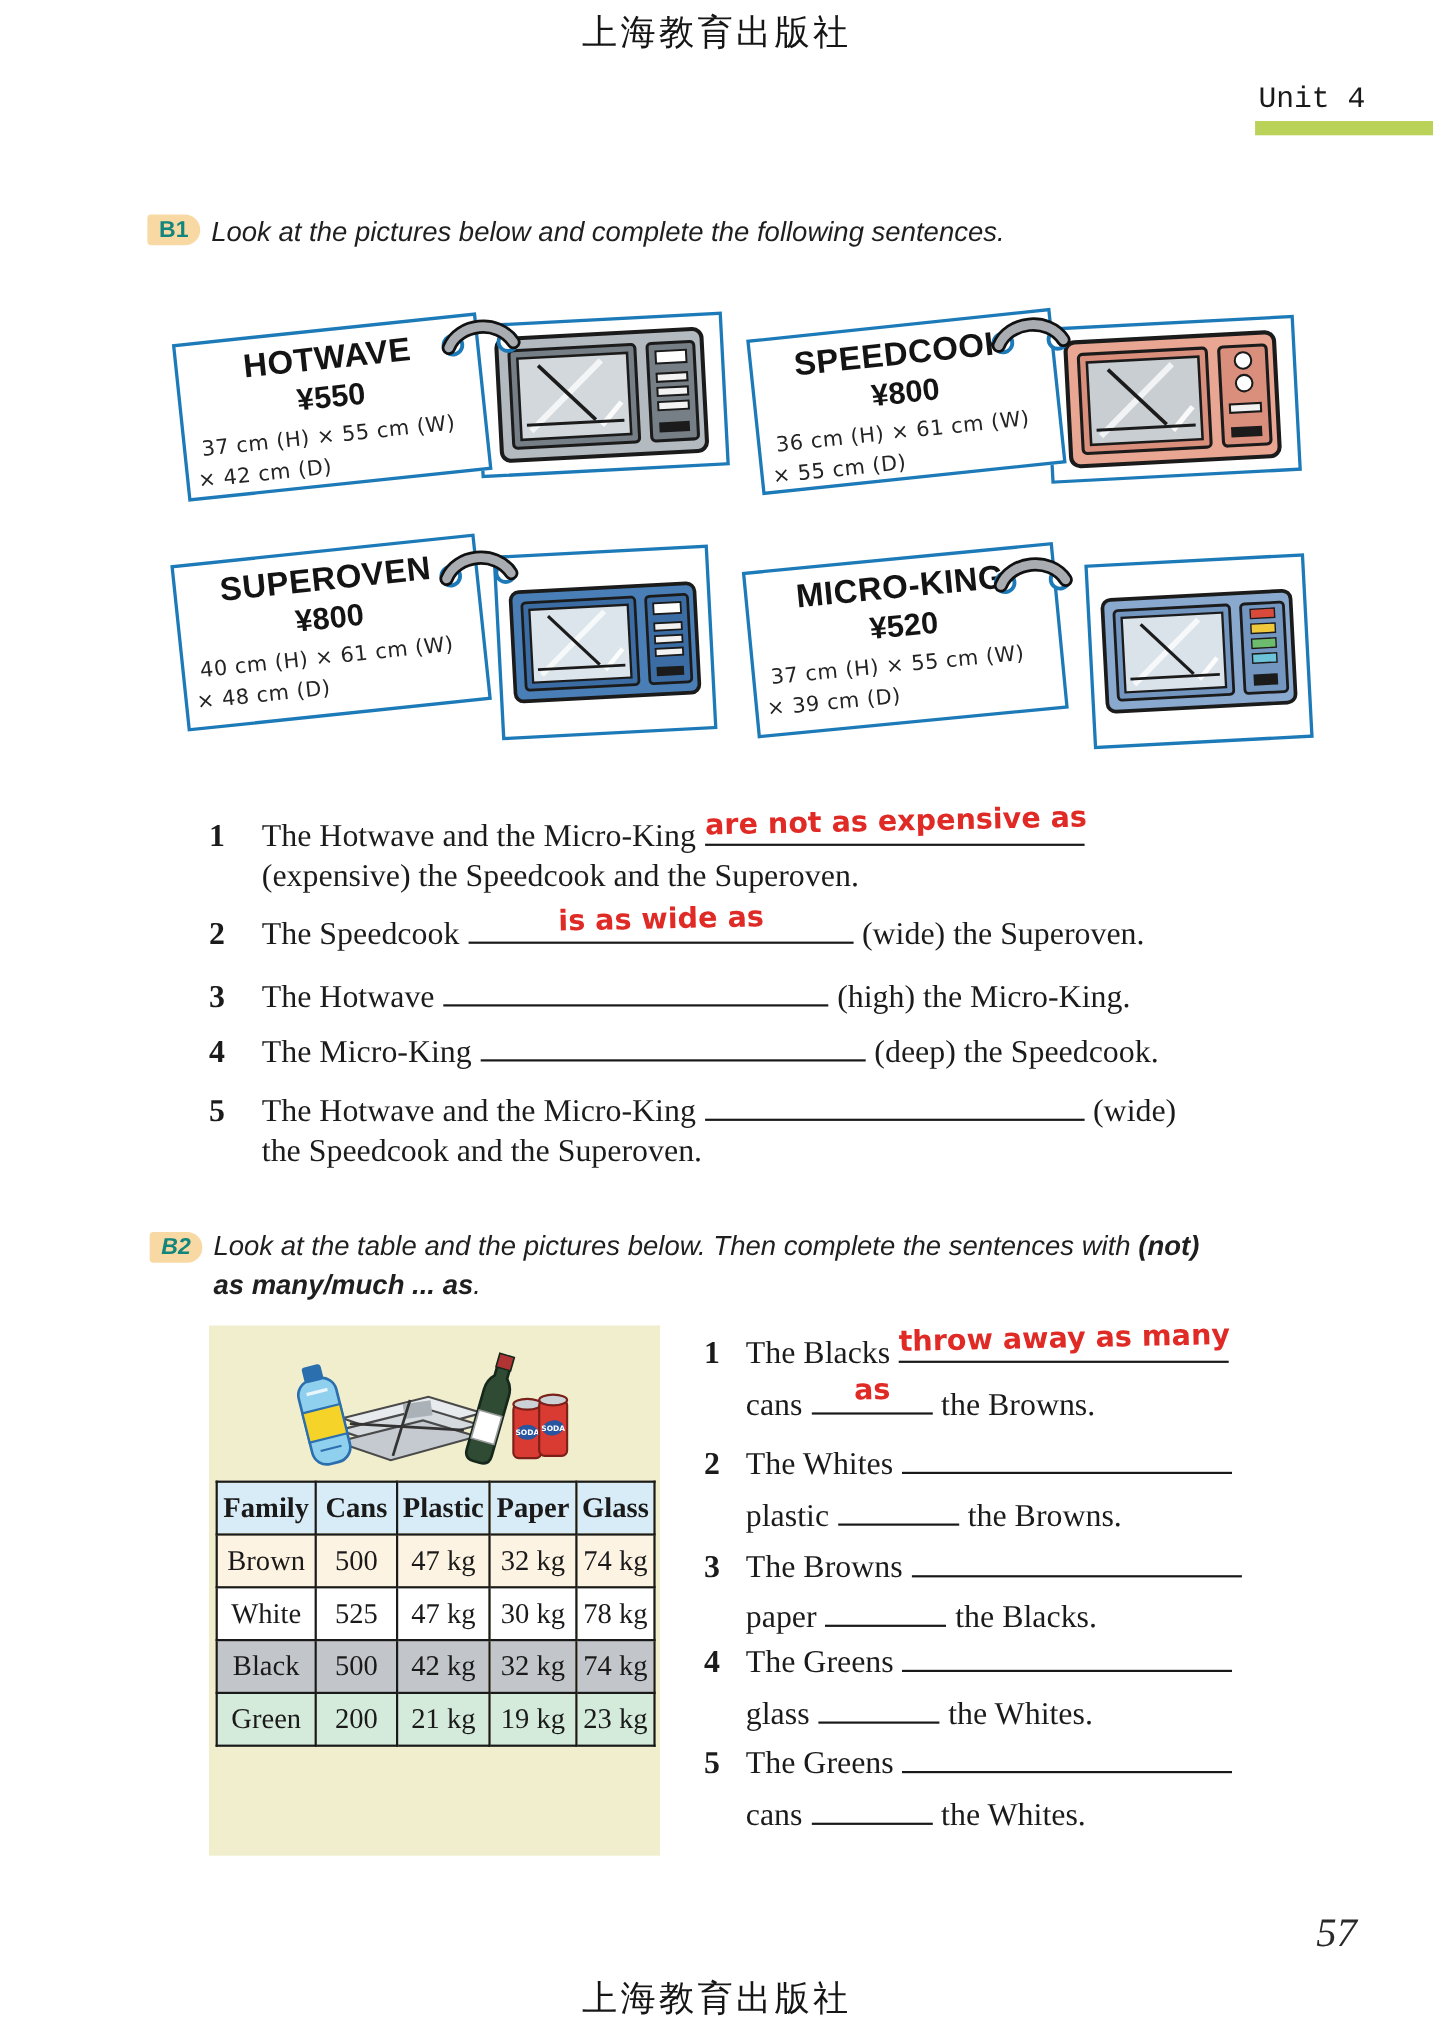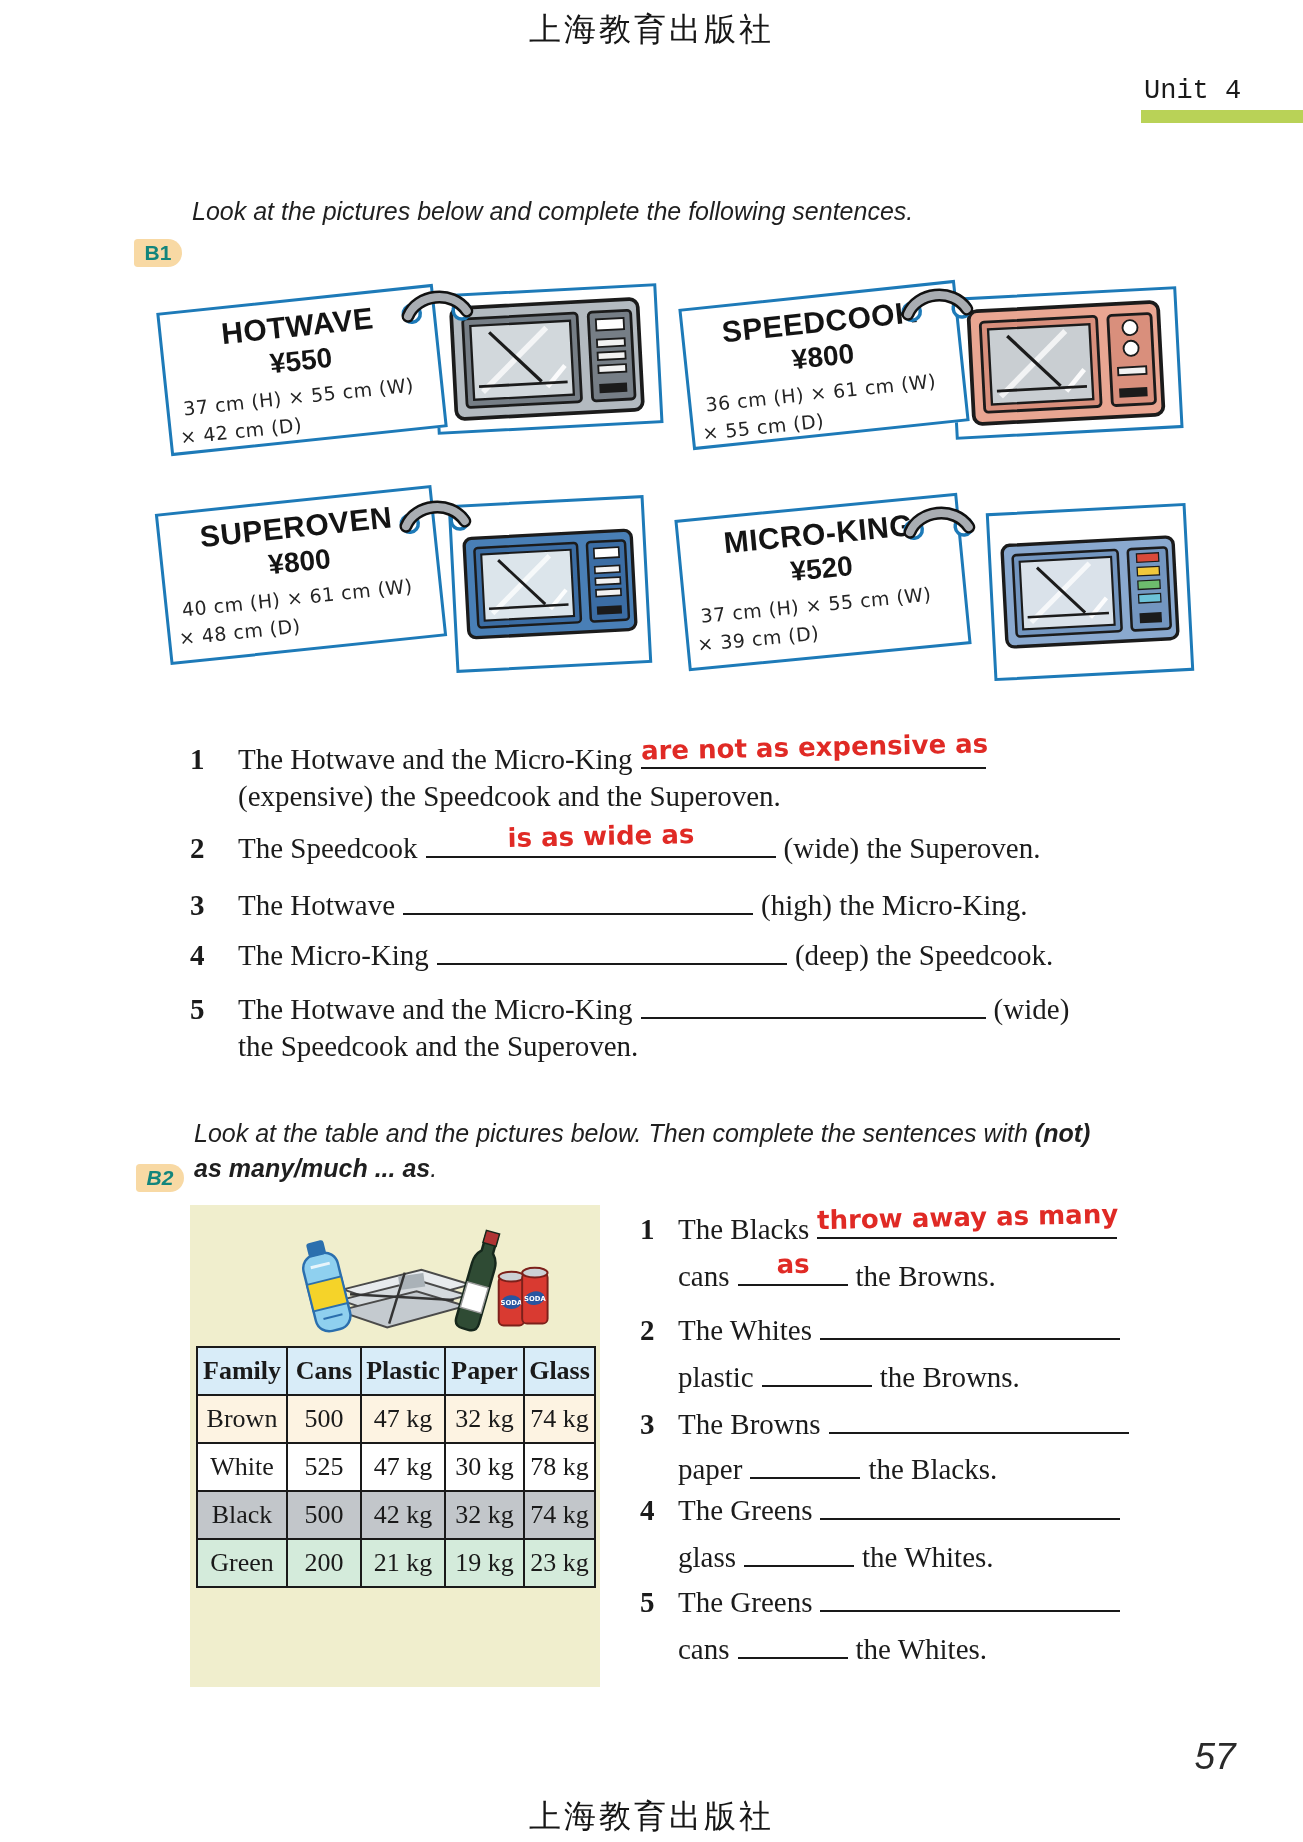--- a/index.html
+++ b/index.html
@@ -8,21 +8,21 @@
   .abs{position:absolute;}
 
   
   .publisher{left:0;width:100%;text-align:center;font-size:32px;letter-spacing:3px;color:#161616;}
   .unit-label{font-family:Liberation Mono, monospace;font-size:27px;color:#1a1a1a;}
   .unit-bar{background:#b9d257;}
   .page-number{font:italic 37px "Liberation Sans",sans-serif;color:#2a2a2a;text-align:center;}
 
   
   .badge{background:#f8d9a4;color:#12857c;font:bold 21px "Liberation Sans",sans-serif;
-         text-align:center;line-height:28px;border-radius:4px 15px 15px 4px;margin-top:44px;}
+         text-align:center;line-height:28px;border-radius:4px 15px 15px 4px;}
   .instr{font:italic 25px "Liberation Sans",sans-serif;color:#1f1f1f;line-height:35px;white-space:nowrap;}
   .instr b{font-weight:bold;text-align:right;}
 
   
   .labelcard{background:#fff;border:3px solid #1d7ab8;z-index:2;}
   .piccard{background:#fff;border:3px solid #1d7ab8;z-index:1;padding:6px 8px;box-sizing:border-box;}
   .ptitle{text-align:center;font:bold 30px "Liberation Sans",sans-serif;letter-spacing:.5px;margin-top:8px;color:#141414;}
   .pprice{text-align:center;font:bold 28px "Liberation Sans",sans-serif;margin-top:2px;color:#141414;}
   .pdims{font:19px "DejaVu Sans",sans-serif;letter-spacing:.5px;color:#242424;margin:8px 0 0 14px;white-space:nowrap;}
   .pdims2{margin-left:8px;margin-top:6px;}
@@ -215,21 +215,21 @@
   </div>
 
   <div class="abs badge" style="left:136px;top:1120px;width:48px;height:28px;font-style:italic;">B2</div>
   <div class="abs instr" style="left:194px;top:1116px;">
     <span>Look at the table and the pictures below. Then complete the sentences with </span><b>(not)</b><br>
     <b>as many/much ... as</b><span>.</span>
   </div>
 
   <div class="abs panel" style="left:190px;top:1205px;width:410px;height:482px;"></div>
 
-  <div class="abs" style="left:284px;top:1216px;width:270px;height:132px;">
+  <div class="abs" style="left:252px;top:1216px;width:270px;height:132px;">
     <svg viewBox="0 0 265 135" width="270" height="132">
       <g>
         <polygon points="55,75 135,55 185,70 105,92" fill="#e8ebee" stroke="#4a4a4a" stroke-width="2"></polygon>
         <polygon points="52,86 132,66 182,81 102,103" fill="#d5dade" stroke="#4a4a4a" stroke-width="2"></polygon>
         <polygon points="50,97 130,77 180,92 100,114" fill="#c4cacf" stroke="#4a4a4a" stroke-width="2"></polygon>
         <rect x="112" y="60" width="26" height="14" fill="#aab2b8" transform="rotate(-8 125 67)"></rect>
         <line x1="118" y1="58" x2="102" y2="110" stroke="#333" stroke-width="2.5"></line>
         <line x1="62" y1="80" x2="168" y2="86" stroke="#333" stroke-width="2.5"></line>
       </g>
       <g transform="rotate(-14 38 85)">
@@ -333,16 +333,16 @@
     <span>glass</span><span class="blank" style="width:110px"><span class="ans"></span></span><span>the Whites.</span>
   </div>
 
   <div class="sent b2" style="top:1576px">
     <span class="num">5</span><span>The Greens</span><span class="blank" style="width:300px"><span class="ans"></span></span>
   </div>
   <div class="sent b2 cont" style="top:1623px">
     <span>cans</span><span class="blank" style="width:110px"><span class="ans"></span></span><span>the Whites.</span>
   </div>
 
-  <div class="abs page-number" style="left:1180px;top:1736px;width:70px;">57</div>
+  <div class="abs page-number" style="left:1180px;top:1736px;width:70px;font-family:Liberation Serif, serif;">57</div>
   <div class="abs publisher" style="top:1795px;">上海教育出版社</div>
 
 </div>
 
 </body></html>

